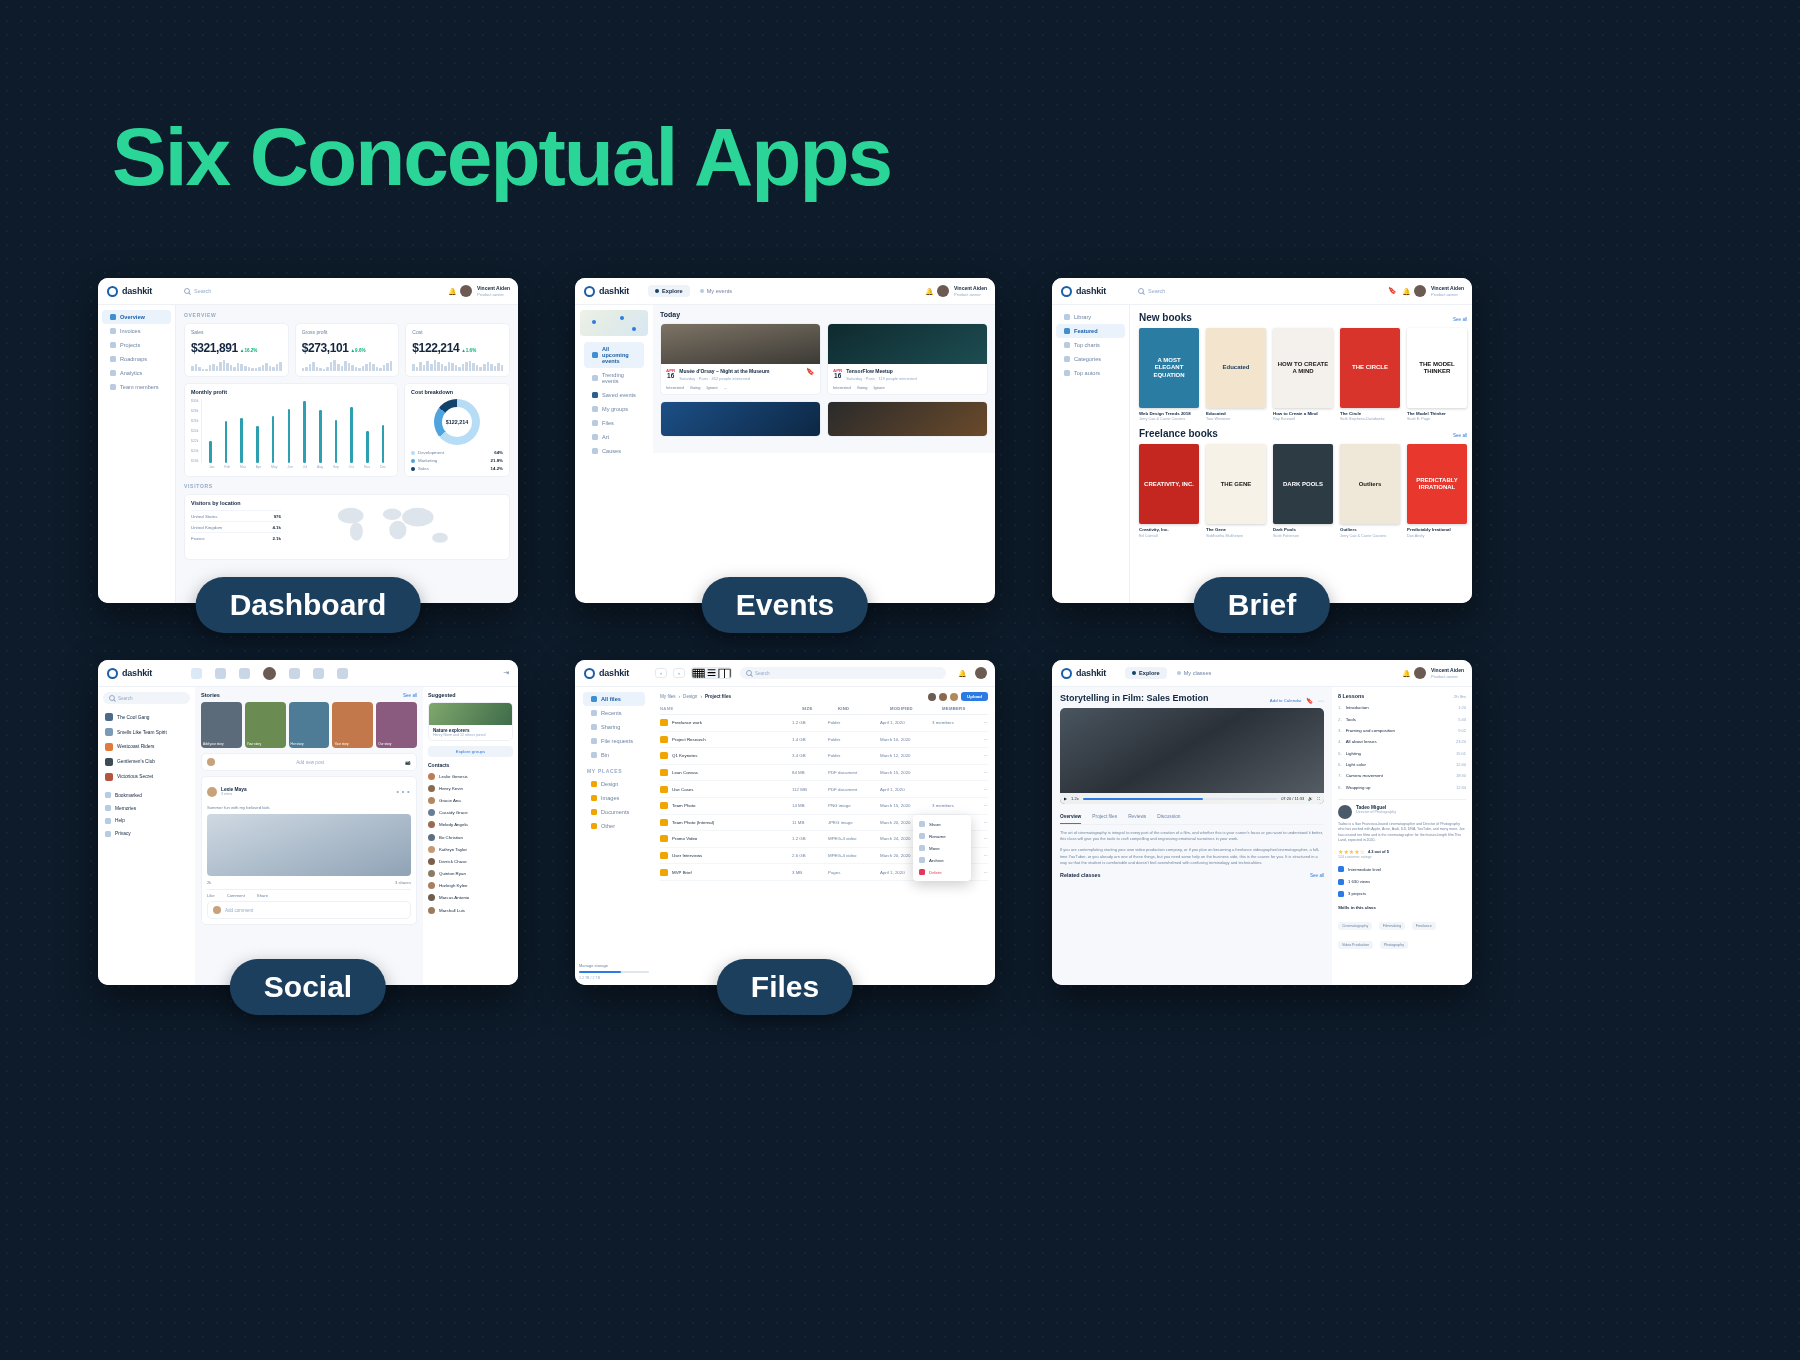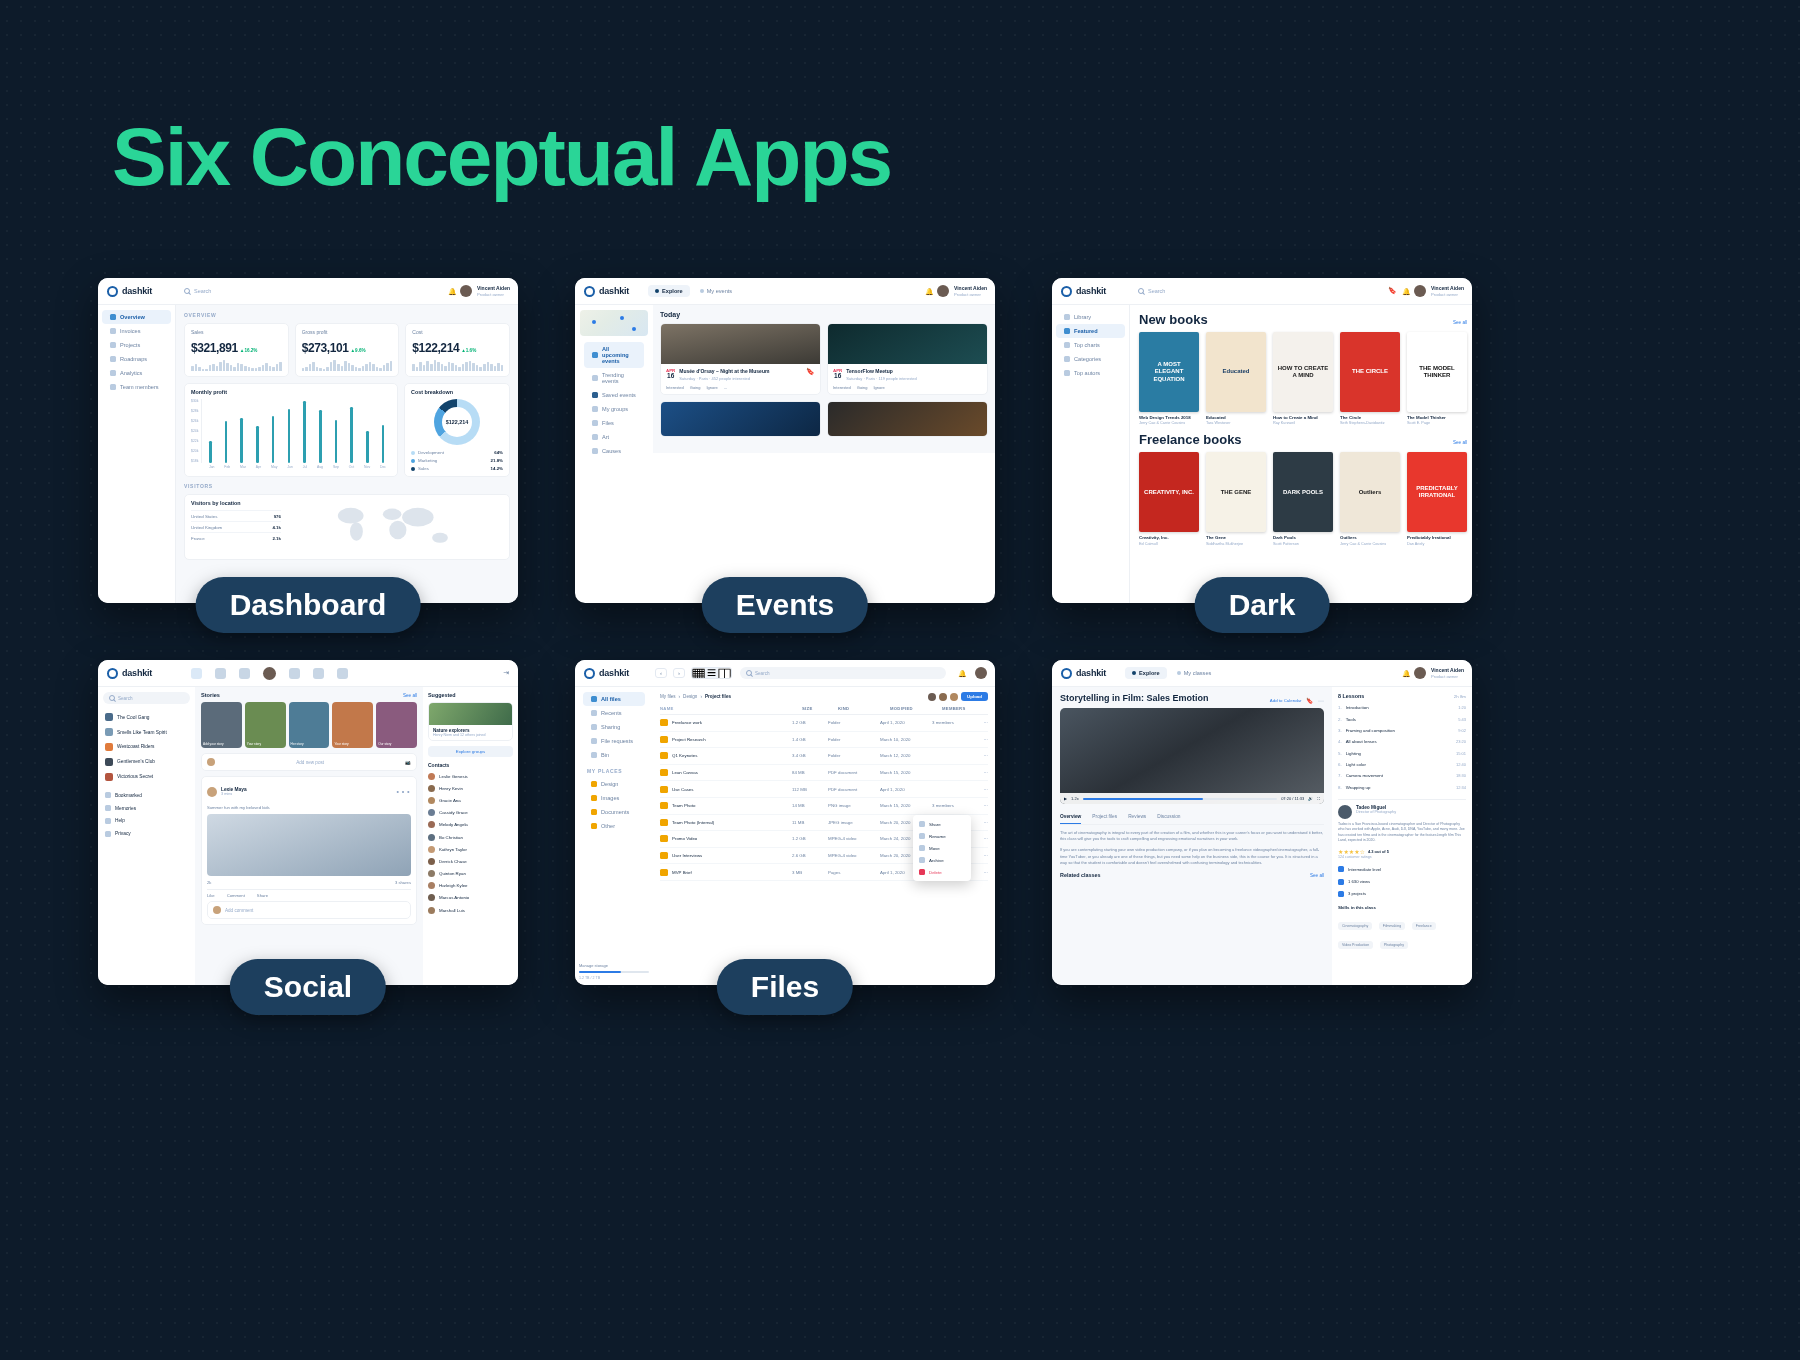--- a/index.html
+++ b/index.html
@@ -112,21 +112,21 @@
   .edate{text-align:center;flex:none;}
   .edate .m{font-size:4.4px;color:#e63757;font-weight:bold;}
   .edate .d{font-size:6.5px;color:#12263f;font-weight:bold;line-height:1;}
   .etitle{font-size:5px;font-weight:bold;color:#12263f;line-height:1.3;}
   .emeta{font-size:4px;color:#95aac9;margin-top:1.5px;}
   .eacts{display:flex;gap:6px;padding:0 5px 4px;font-size:4px;color:#6e84a3;align-items:center;}
 
   
   .bmain{flex:1;background:#fff;padding:7px 9px;}
   .bhead{display:flex;align-items:baseline;margin-bottom:5px;}
-  .bhead h3{font-size:13px;color:#12263f;font-weight:bold;}
+  .bhead h3{font-size:10px;color:#12263f;font-weight:bold;}
   .seeall{margin-left:auto;font-size:4.6px;color:#2c7be5;}
   .brow{display:flex;gap:7px;}
   .bk{width:60px;}
   .cover{width:60px;height:80px;border-radius:2px;position:relative;overflow:hidden;
     display:flex;align-items:center;justify-content:center;text-align:center;
     font-size:6px;font-weight:bold;line-height:1.25;padding:4px;
     box-shadow:0 1px 3px rgba(0,0,0,.18);}
   .bt{font-size:4.4px;color:#12263f;font-weight:bold;margin-top:3px;line-height:1.2;}
   .ba{font-size:3.8px;color:#95aac9;margin-top:1px;}
 
@@ -685,21 +685,21 @@
     </div>
     <div class="bk">
       <div class="cover" style="background:#e8372d;color:#ffffff">PREDICTABLY IRRATIONAL</div>
       <div class="bt">Predictably Irrational</div>
       <div class="ba">Dan Ariely</div>
     </div>
             </div>
         </div>
       </div>
     </div>
-    <div class="badge">Dark</div>
+    <div class="badge">Brief</div>
   </div>
 
   <div class="cell">
     <div class="card">
       <div class="topbar snav">
         <div class="logo">
           <span class="ring"></span>
           <span>dashkit</span>
         </div>
         <div class="sicons">

